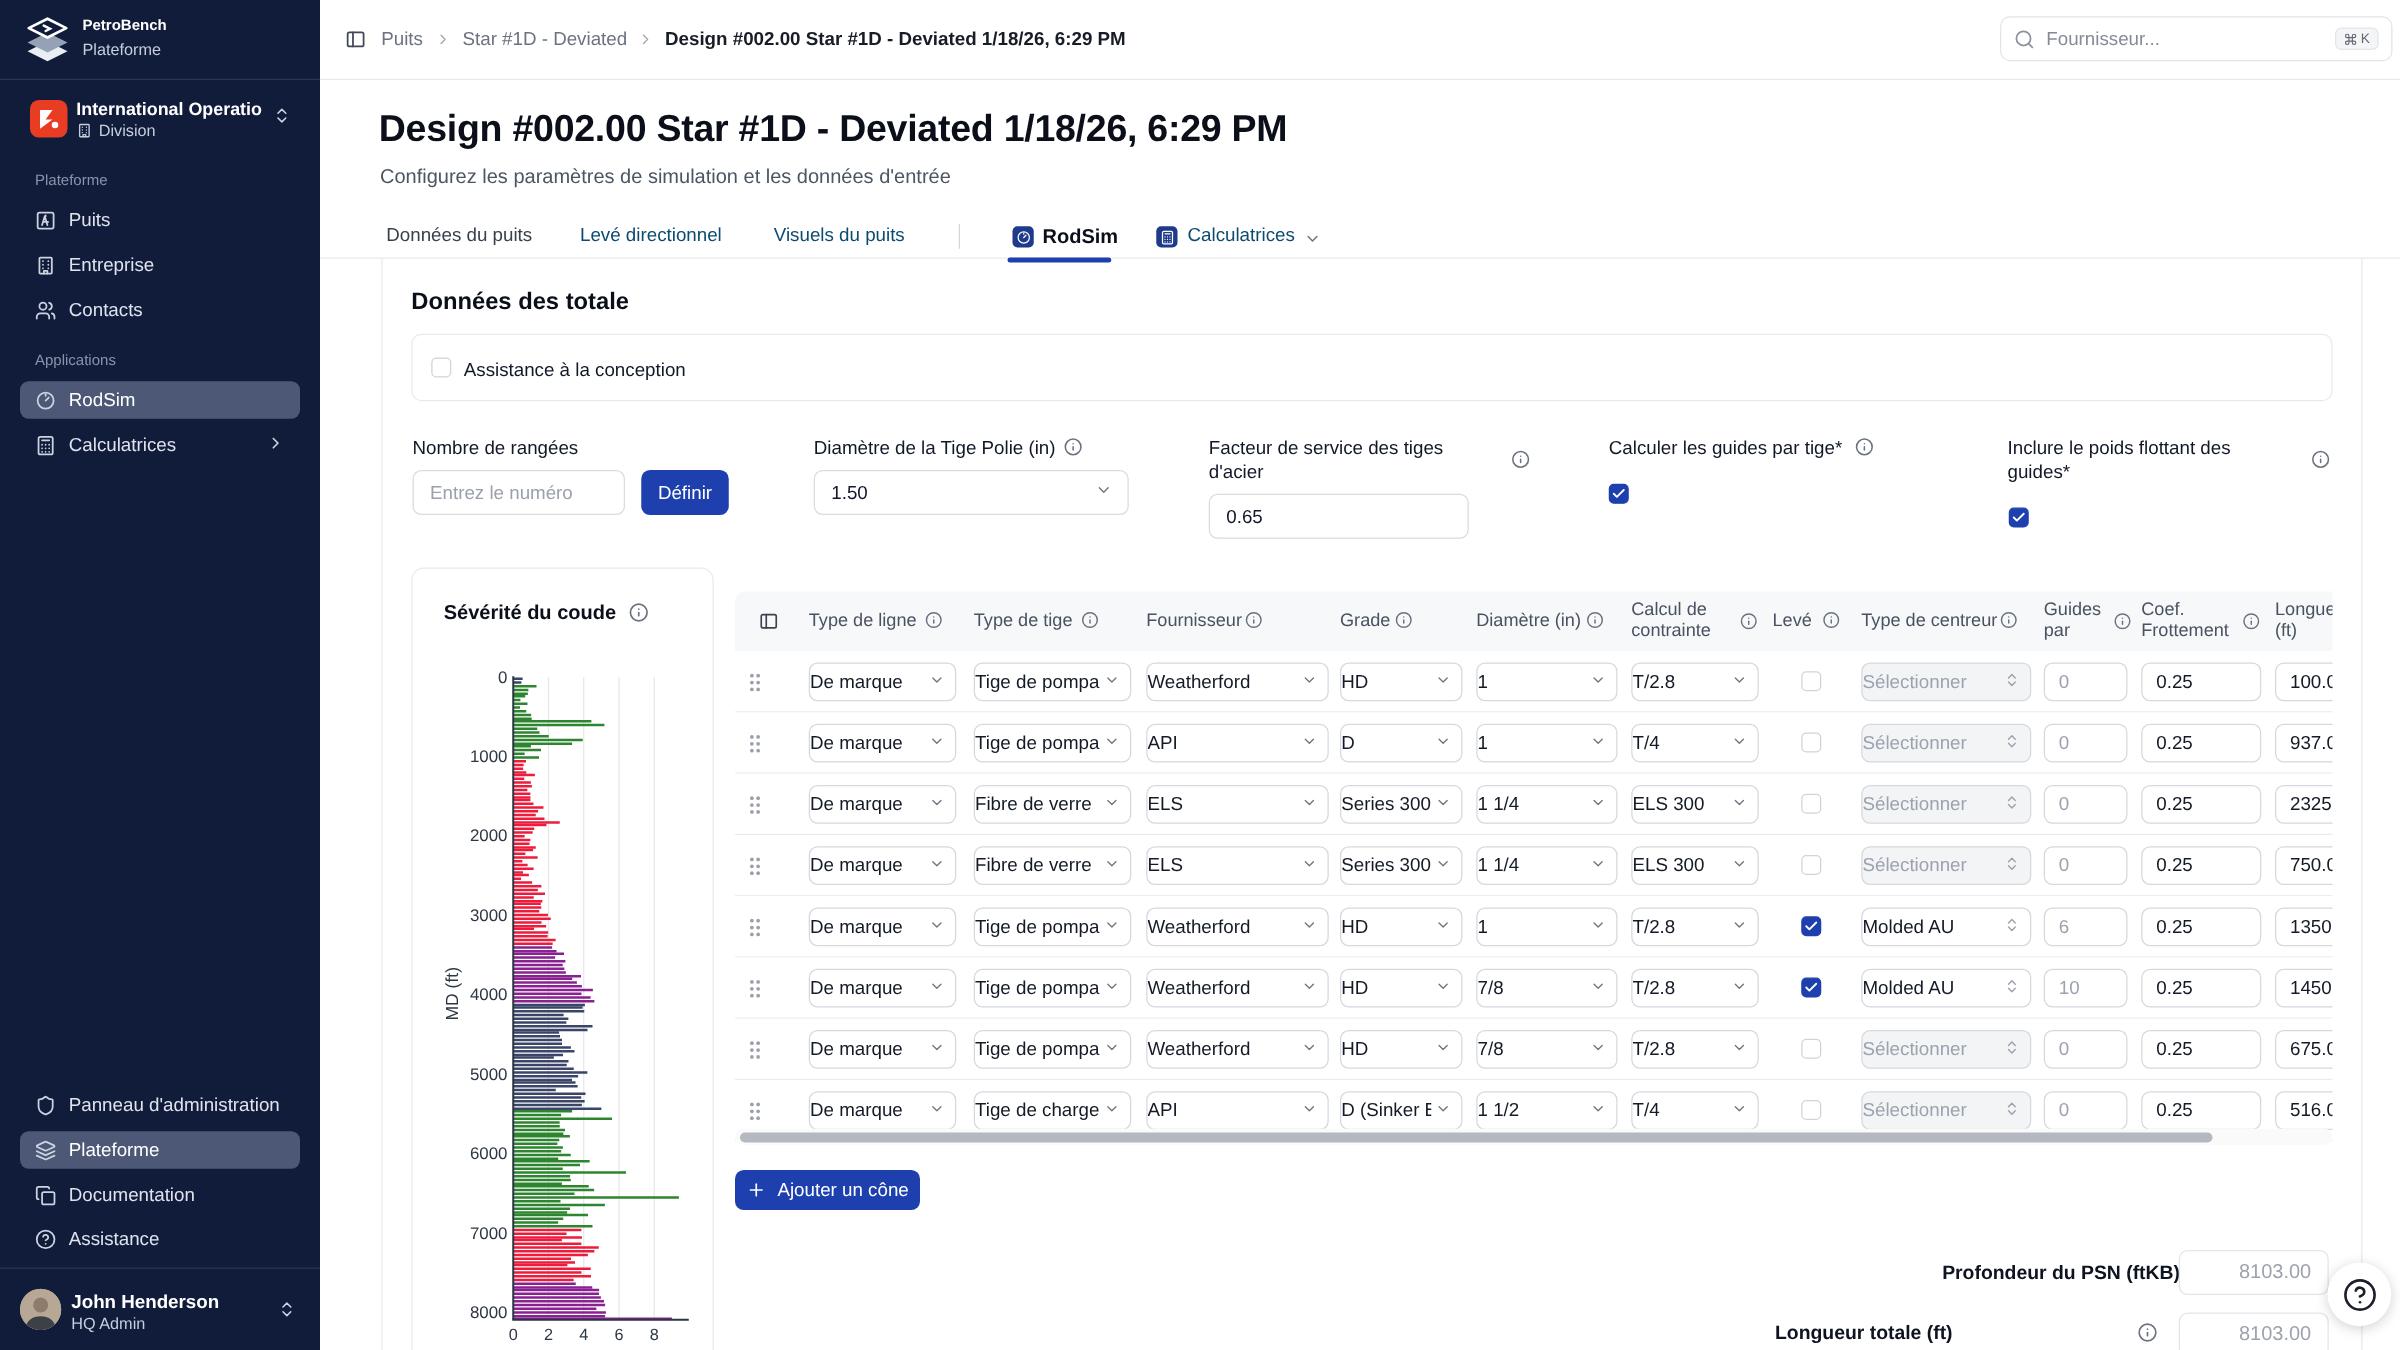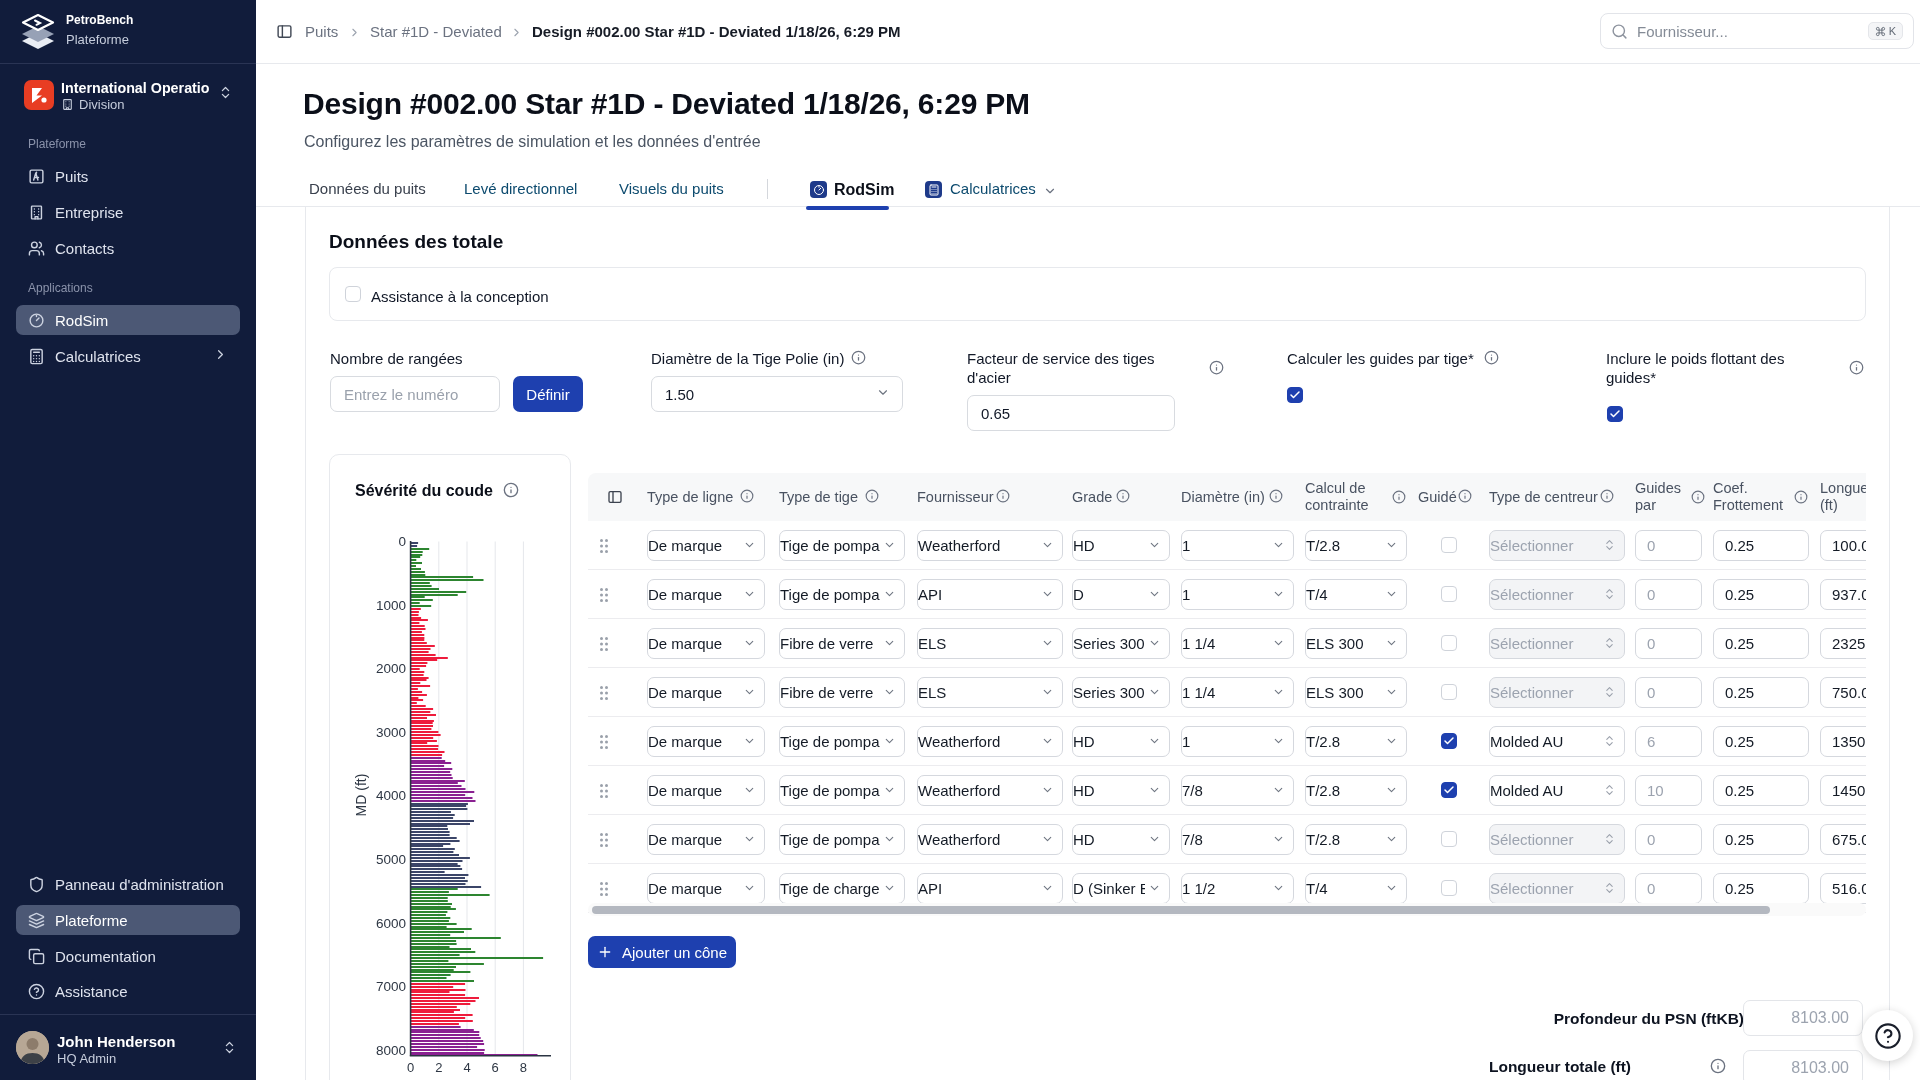--- a/index.html
+++ b/index.html
@@ -525,21 +525,21 @@
         <circle cx="12" cy="12" r="10"></circle>
         <path d="M12 16v-4"></path>
         <path d="M12 8h.01"></path>
       </svg></div>
     <div class="th" style="left:717px;top:7px;width:90px">Calcul de<br>contrainte</div>
     <div class="abs info" style="left:804px;top:17px"><svg class="" style="" width="14" height="14" viewBox="0 0 24 24" fill="none" stroke="currentColor" stroke-width="2" stroke-linecap="round" stroke-linejoin="round">
         <circle cx="12" cy="12" r="10"></circle>
         <path d="M12 16v-4"></path>
         <path d="M12 8h.01"></path>
       </svg></div>
-    <div class="th" style="left:830px;top:16px;width:200px">Guidé</div>
+    <div class="th" style="left:830px;top:16px;width:200px">Levé</div>
     <div class="abs info" style="left:870px;top:16px"><svg class="" style="" width="14" height="14" viewBox="0 0 24 24" fill="none" stroke="currentColor" stroke-width="2" stroke-linecap="round" stroke-linejoin="round">
         <circle cx="12" cy="12" r="10"></circle>
         <path d="M12 16v-4"></path>
         <path d="M12 8h.01"></path>
       </svg></div>
     <div class="th" style="left:901px;top:16px;width:200px">Type de centreur</div>
     <div class="abs info" style="left:1012px;top:16px"><svg class="" style="" width="14" height="14" viewBox="0 0 24 24" fill="none" stroke="currentColor" stroke-width="2" stroke-linecap="round" stroke-linejoin="round">
         <circle cx="12" cy="12" r="10"></circle>
         <path d="M12 16v-4"></path>
         <path d="M12 8h.01"></path>
@@ -1023,21 +1023,21 @@
     </div>
   </div>
 <div id="sbtrack"></div>
 <div id="sbthumb"></div>
 <div class="btn" style="left:588px;top:936px;width:148px;height:32px;gap:9px"><svg class="" style="" width="16" height="16" viewBox="0 0 24 24" fill="none" stroke="currentColor" stroke-width="2" stroke-linecap="round" stroke-linejoin="round">
       <path d="M5 12h14"></path>
       <path d="M12 5v14"></path>
     </svg>Ajouter un cône</div>
 <div class="blabel" style="left:1430px;top:1010px;width:314px;text-align:right;white-space:nowrap">Profondeur du PSN (ftKB)</div>
 <div class="binput" style="left:1743px;top:1000px">8103.00</div>
-<div class="blabel" style="left:1420px;top:1058px;width:280px;text-align:center;white-space:nowrap">Longueur totale (ft)</div>
+<div class="blabel" style="left:1420px;top:1058px;width:280px;text-align:left;white-space:nowrap">Longueur totale (ft)</div>
 <div class="abs info" style="left:1710px;top:1058px"><svg class="" style="" width="16" height="16" viewBox="0 0 24 24" fill="none" stroke="currentColor" stroke-width="2" stroke-linecap="round" stroke-linejoin="round">
       <circle cx="12" cy="12" r="10"></circle>
       <path d="M12 16v-4"></path>
       <path d="M12 8h.01"></path>
     </svg></div>
 <div class="binput" style="left:1743px;top:1050px">8103.00</div>
 <div id="fab">
     <svg class="" style="stroke-width:1.8" width="28" height="28" viewBox="0 0 24 24" fill="none" stroke="currentColor" stroke-width="2" stroke-linecap="round" stroke-linejoin="round">
       <circle cx="12" cy="12" r="10"></circle>
       <path d="M9.09 9a3 3 0 0 1 5.83 1c0 2-3 3-3 3"></path>

